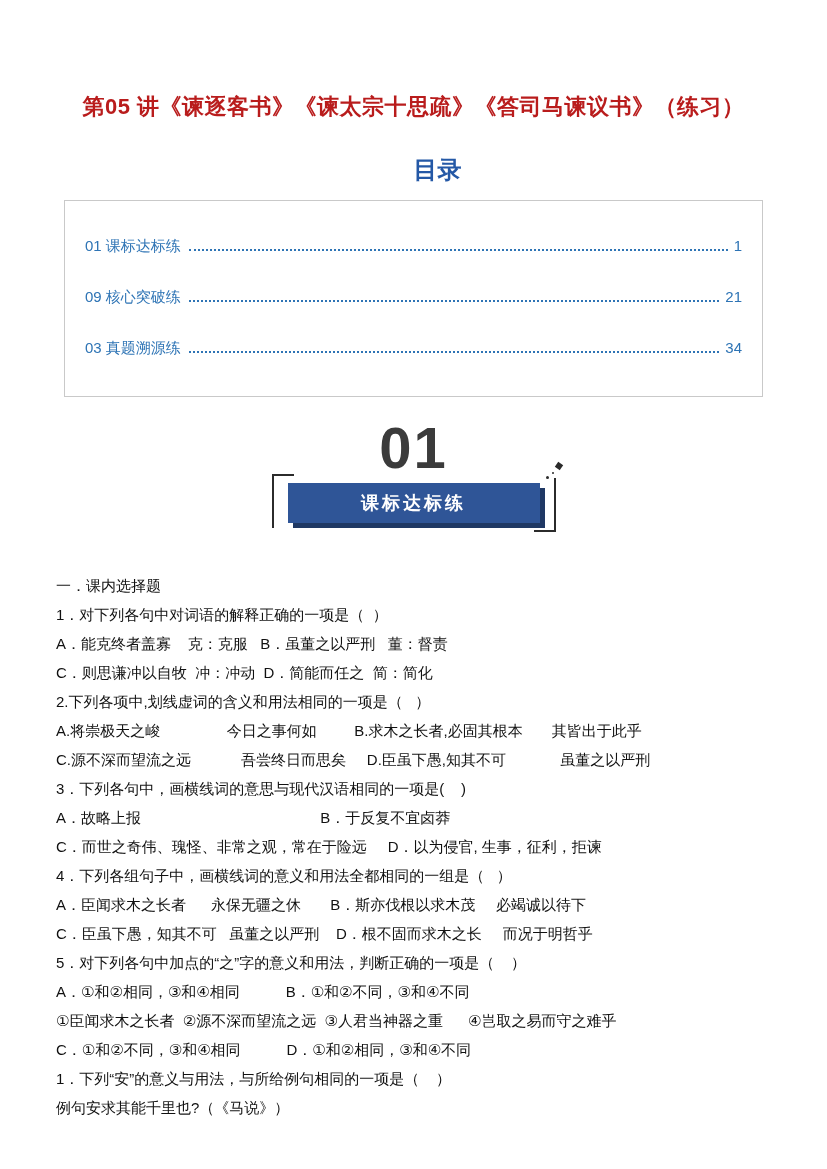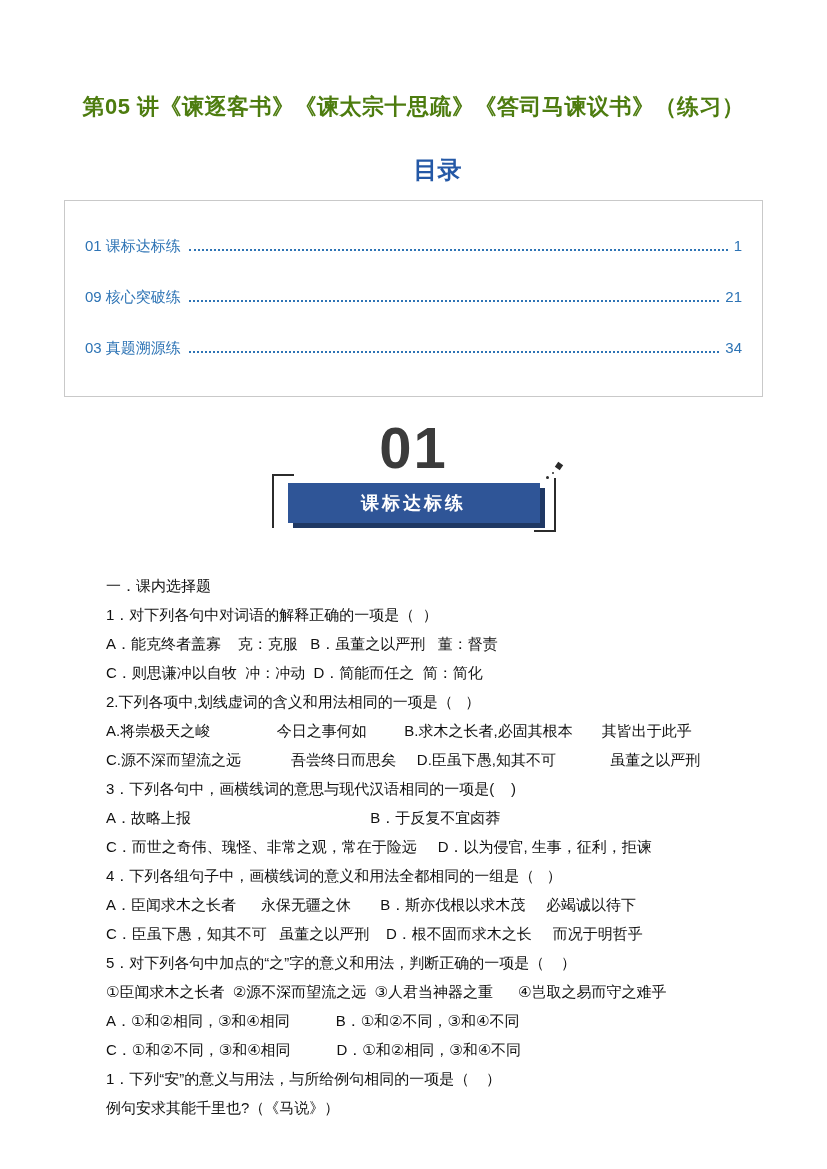--- a/index.html
+++ b/index.html
@@ -13,21 +13,21 @@
     margin: 0 auto;
     background: #ffffff;
     overflow: hidden;
   }
 
   .doc-title {
     margin-top: 92px;
     text-align: center;
     font-size: 22px;
     font-weight: bold;
-    color: #4d7c0f;
+    color: #b91c1c;
     letter-spacing: 0.5px;
   }
 
   .toc-title {
     margin-top: 32px;
     text-align: center;
     font-size: 24px;
     font-weight: bold;
     color: #2458a6;
     padding-left: 48px;
@@ -113,21 +113,21 @@
   .sparkle i {
     position: absolute;
     display: block;
     background: #2b2b2b;
   }
   .sparkle .sq { width: 6px; height: 6px; right: 2px; top: 2px; transform: rotate(35deg); }
   .sparkle .d1 { width: 3px; height: 3px; left: 2px; bottom: 2px; border-radius: 50%; }
   .sparkle .d2 { width: 2px; height: 2px; left: 8px; bottom: 7px; border-radius: 50%; }
 
   .question-body {
-    margin: 48px 72px 0 106px;
+    margin: 48px 72px 0 56px;
     font-size: 15px;
     color: #111111;
   }
   .question-body p {
     white-space: pre-wrap;
     line-height: 29px;
     font-weight: normal;
   }
 </style>
 </head>
@@ -179,20 +179,20 @@
     <p>2.下列各项中,划线虚词的含义和用法相同的一项是（   ）</p>
     <p>A.将崇极天之峻                今日之事何如         B.求木之长者,必固其根本       其皆出于此乎</p>
     <p>C.源不深而望流之远            吾尝终日而思矣     D.臣虽下愚,知其不可             虽董之以严刑</p>
     <p>3．下列各句中，画横线词的意思与现代汉语相同的一项是(    )</p>
     <p>A．故略上报                                           B．于反复不宜卤莽</p>
     <p>C．而世之奇伟、瑰怪、非常之观，常在于险远     D．以为侵官, 生事，征利，拒谏</p>
     <p>4．下列各组句子中，画横线词的意义和用法全都相同的一组是（   ）</p>
     <p>A．臣闻求木之长者      永保无疆之休       B．斯亦伐根以求木茂     必竭诚以待下</p>
     <p>C．臣虽下愚，知其不可   虽董之以严刑    D．根不固而求木之长     而况于明哲乎</p>
     <p>5．对下列各句中加点的“之”字的意义和用法，判断正确的一项是（    ）</p>
+    <p>A．①和②相同，③和④相同           B．①和②不同，③和④不同</p>
     <p>①臣闻求木之长者  ②源不深而望流之远  ③人君当神器之重      ④岂取之易而守之难乎</p>
-    <p>A．①和②相同，③和④相同           B．①和②不同，③和④不同</p>
     <p>C．①和②不同，③和④相同           D．①和②相同，③和④不同</p>
     <p>1．下列“安”的意义与用法，与所给例句相同的一项是（    ）</p>
     <p>例句安求其能千里也?（《马说》）</p>
   </div>
 
 </div>
 
 </body></html>

